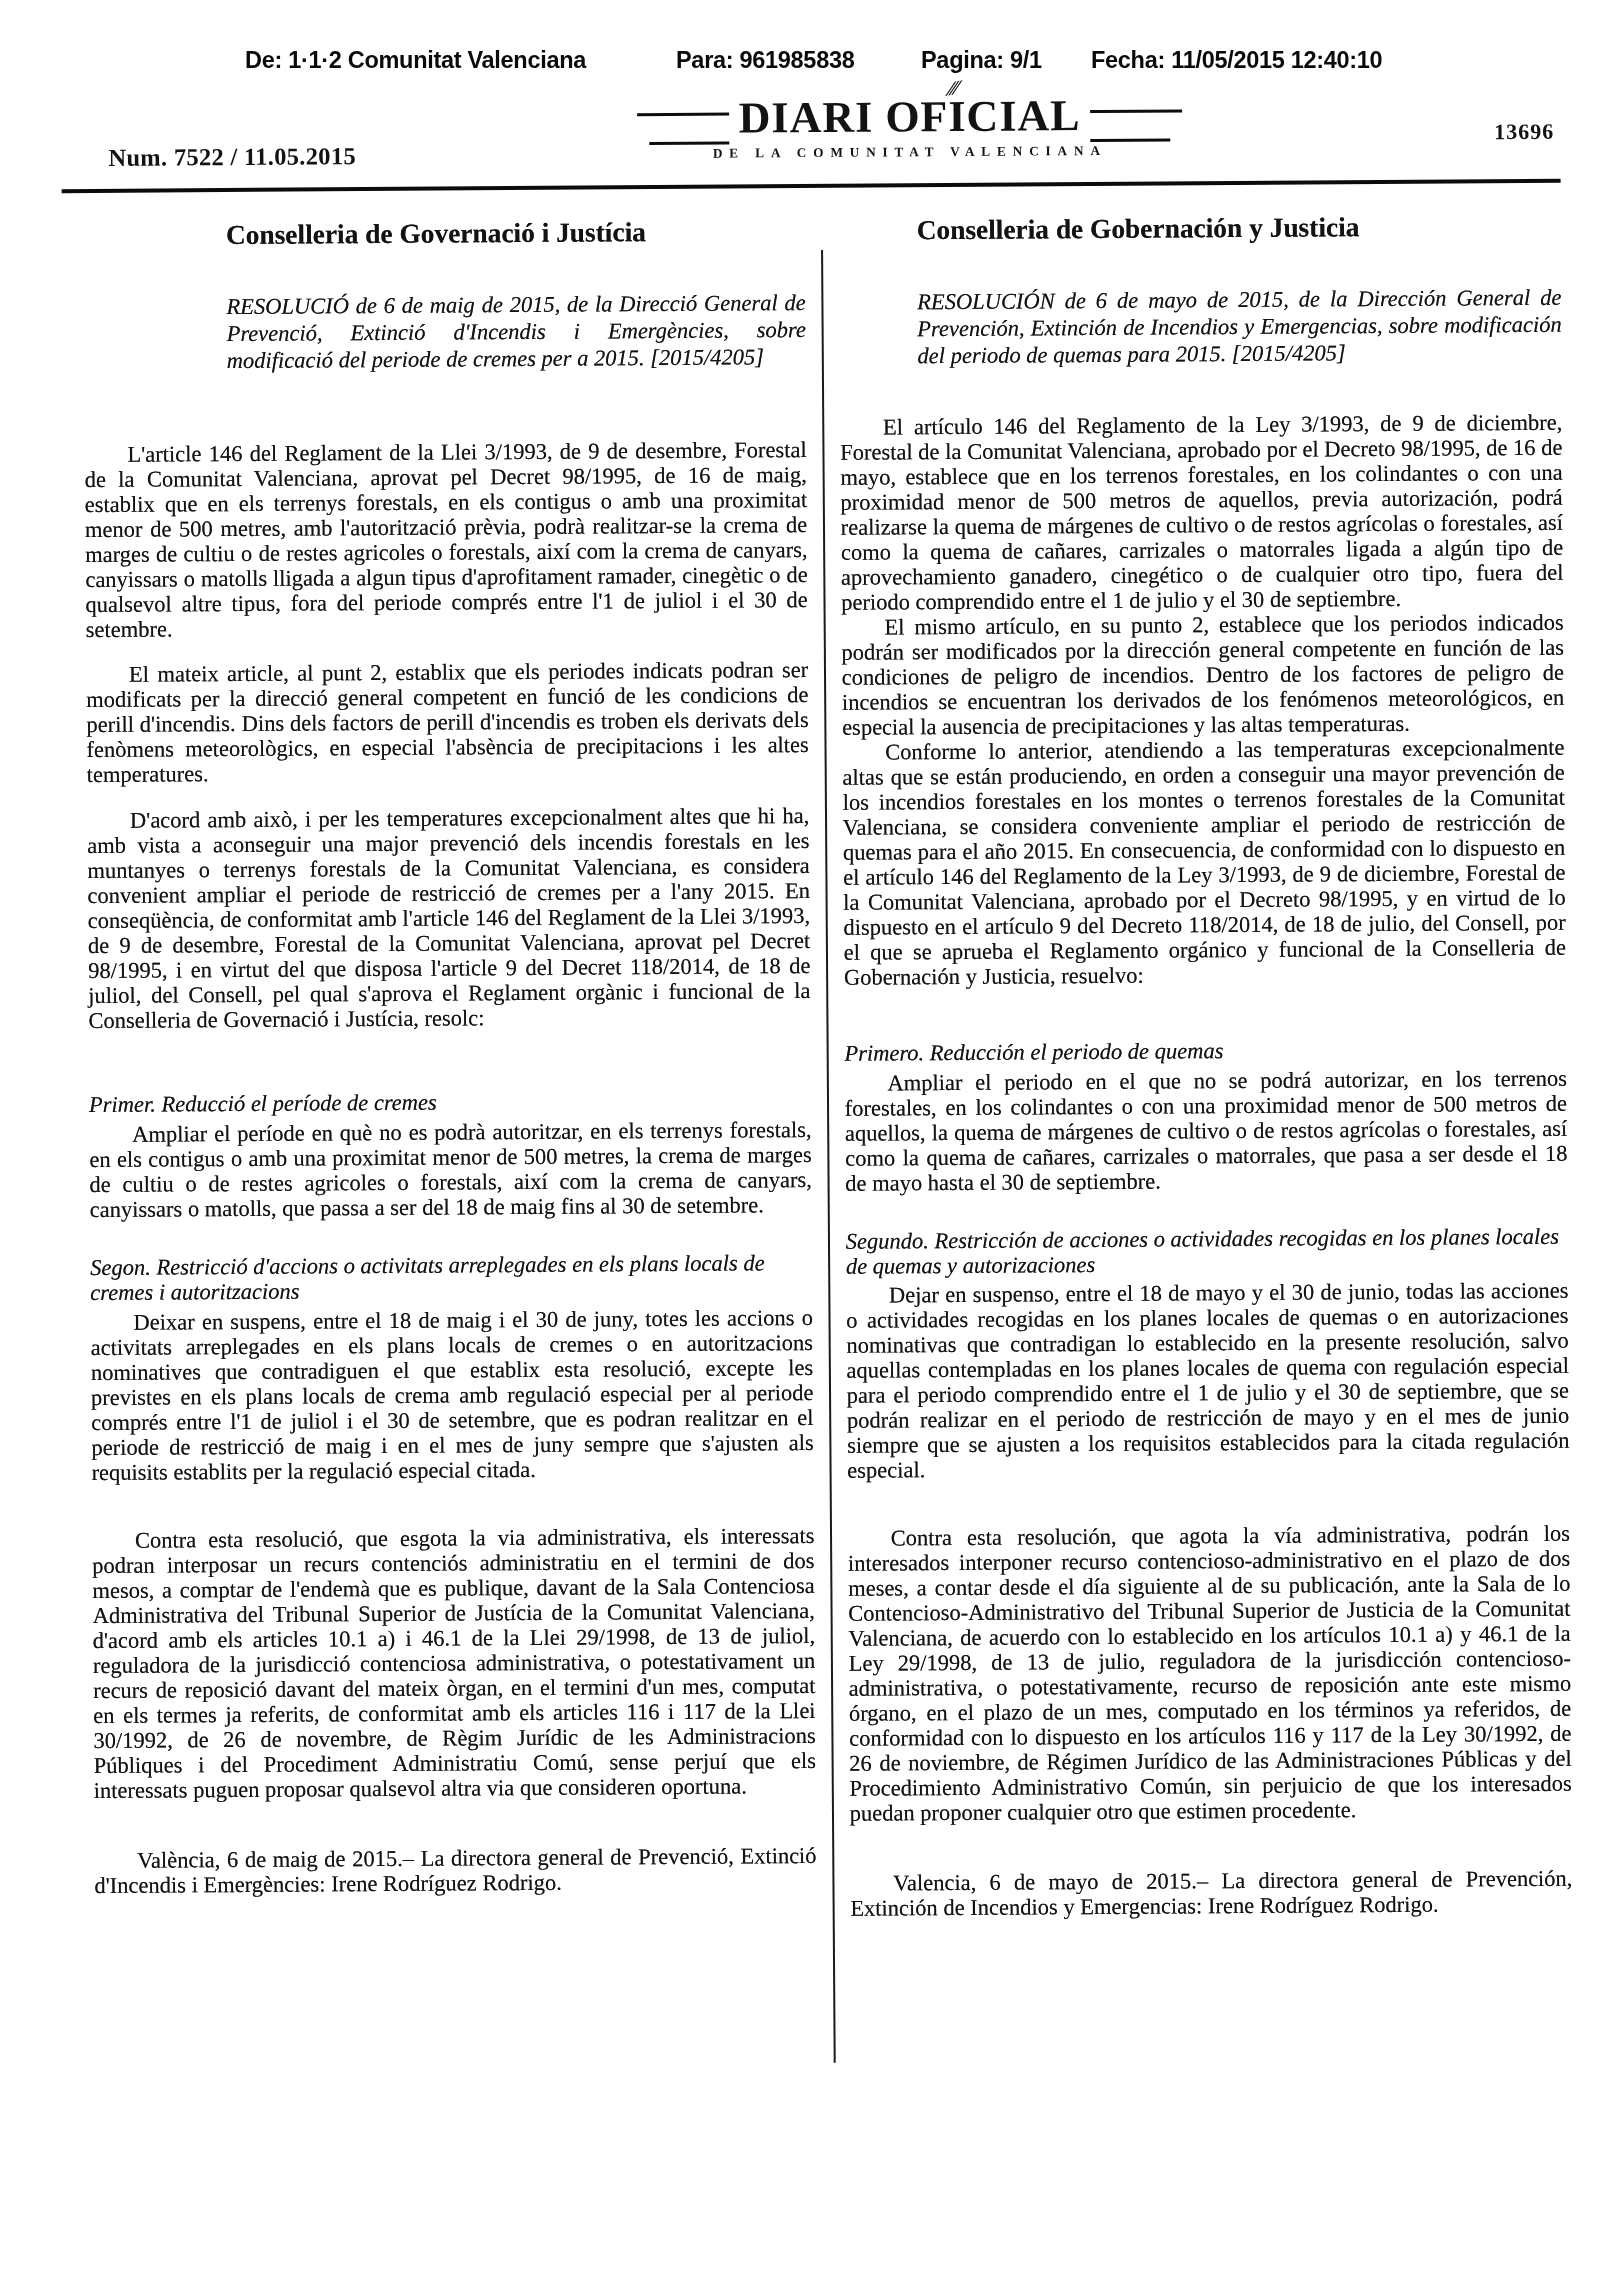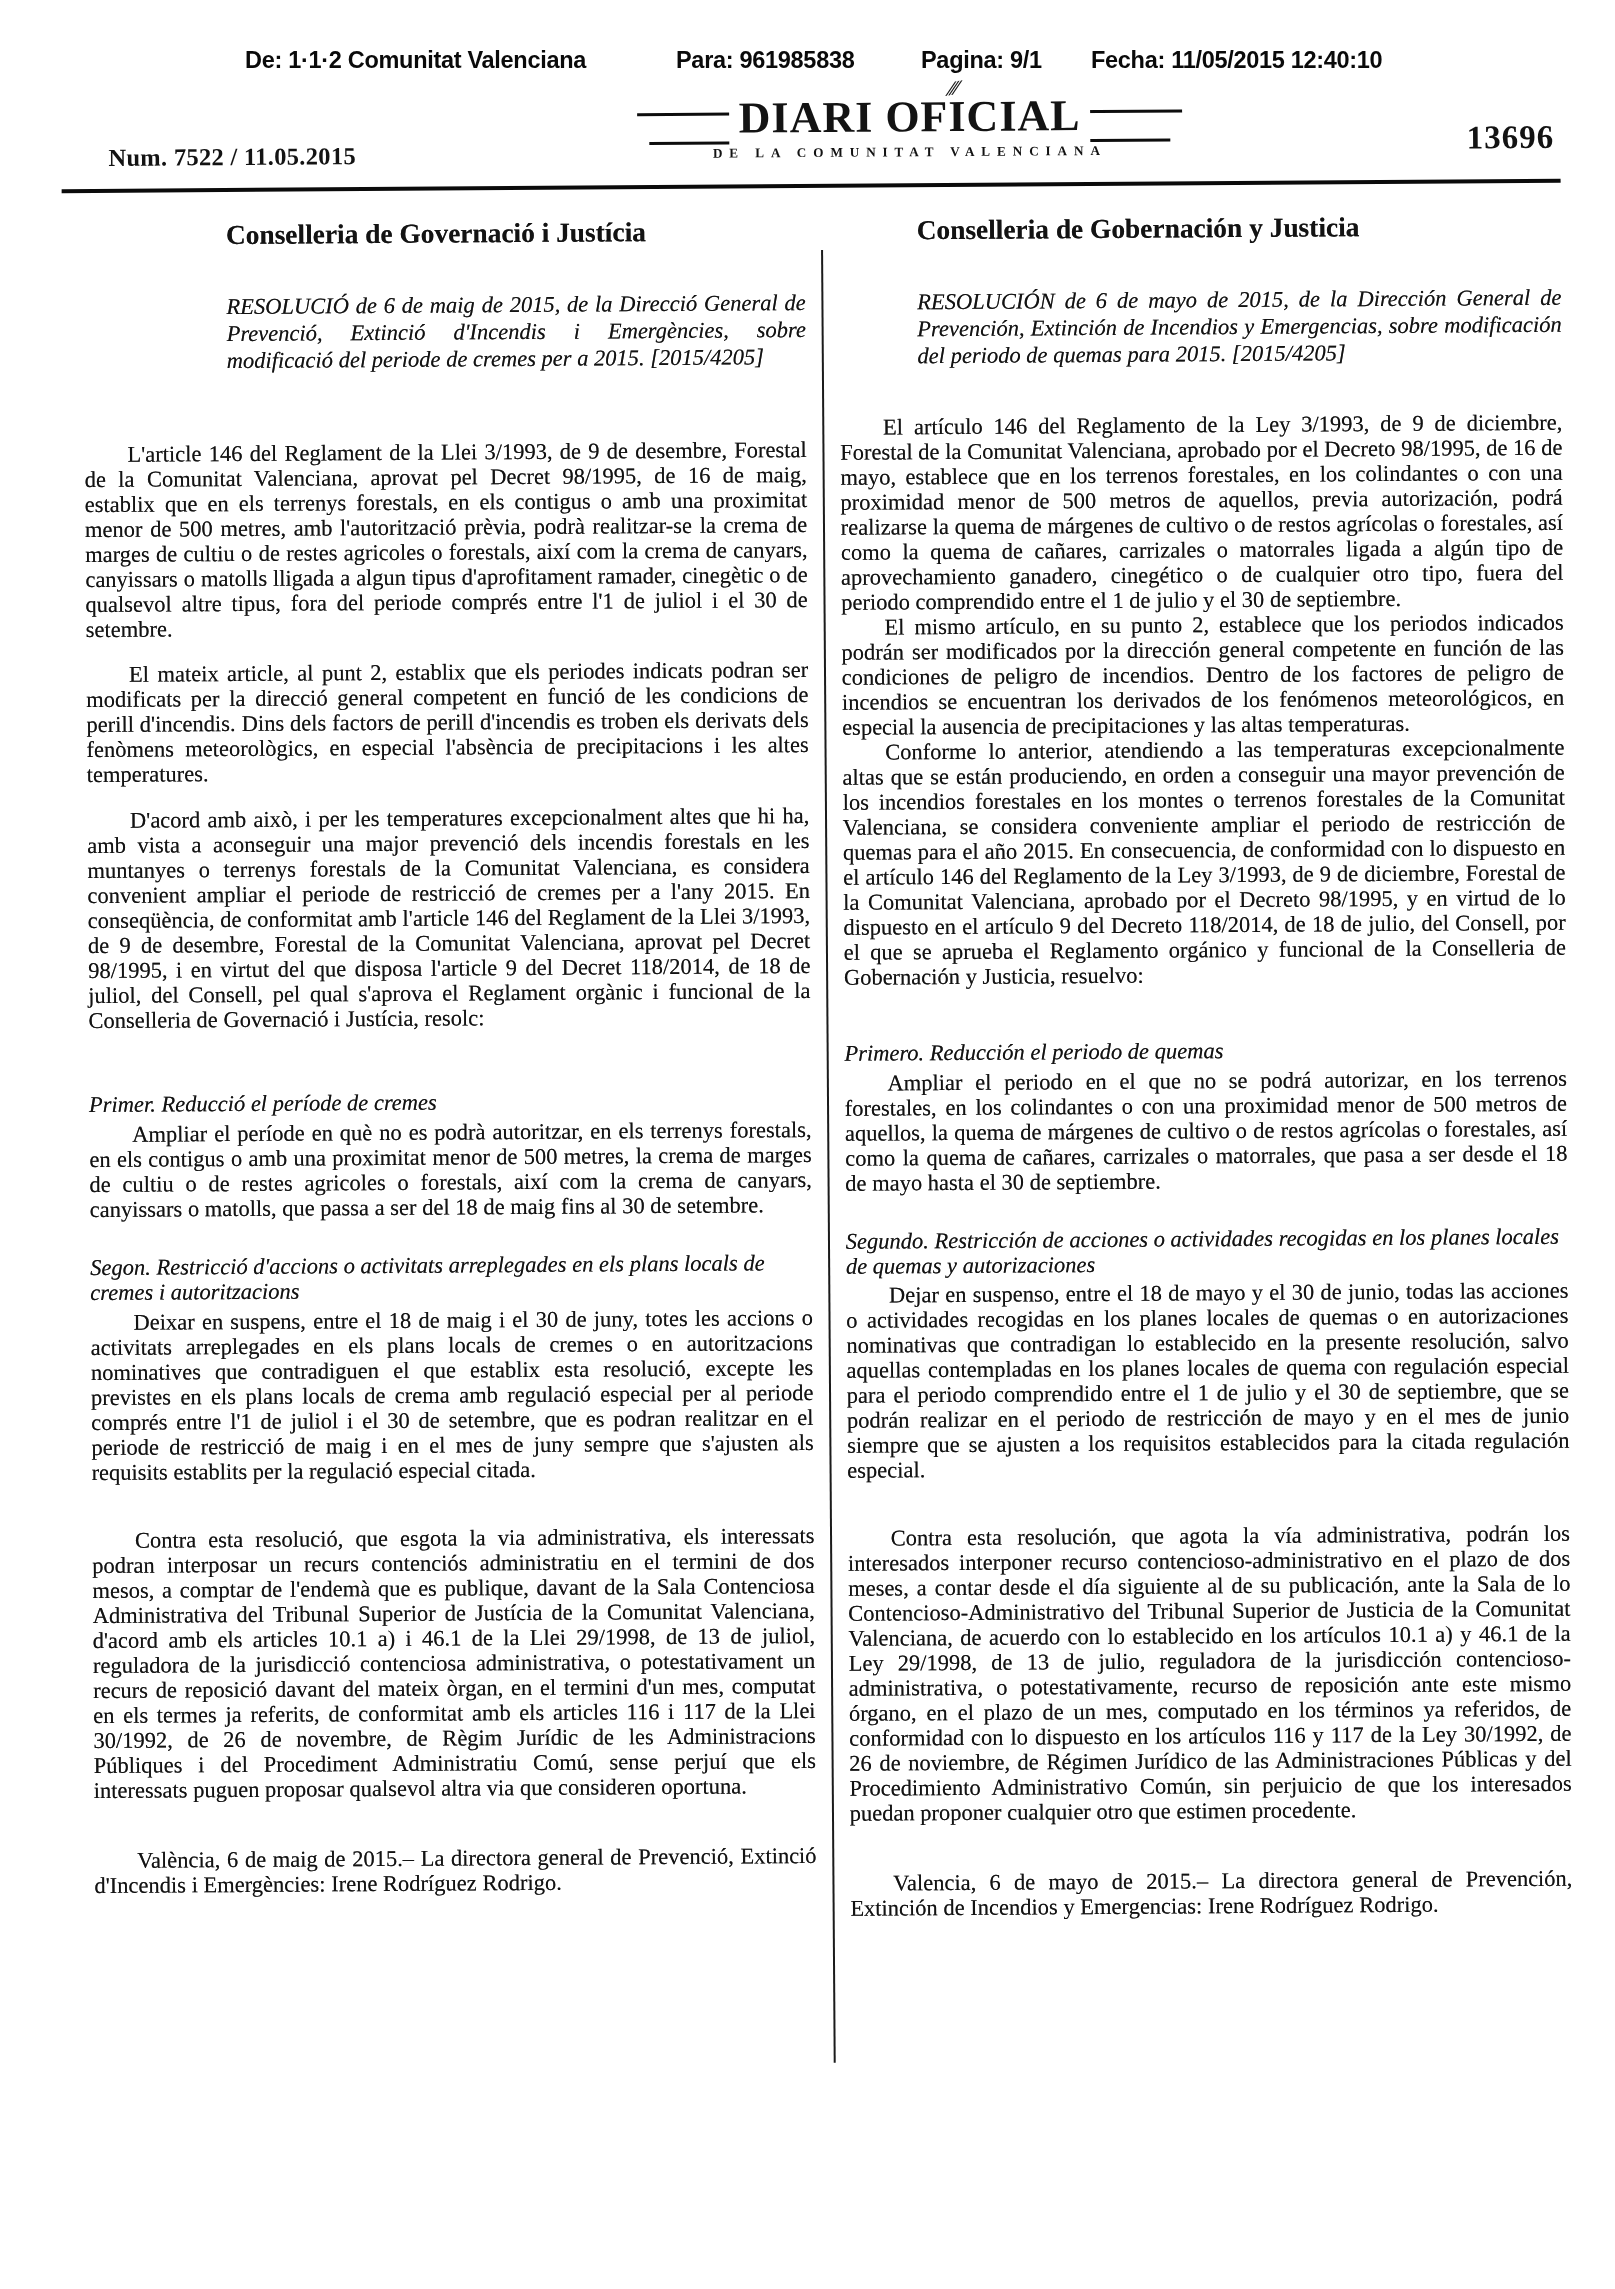--- a/index.html
+++ b/index.html
@@ -30,21 +30,21 @@
     transform-origin:50% 0;
   }
   
   .masthead{position:relative;height:78px;}
   .num{
     position:absolute;left:108px;top:41px;
     font-weight:700;font-size:24.5px;letter-spacing:0.3px;
   }
   .pageno{
     position:absolute;right:61px;top:25.5px;
-    font-weight:600;font-size:33px;letter-spacing:1px;text-align:center;
+    font-weight:600;font-size:22px;letter-spacing:1px;text-align:center;
   }
   .logo{
     position:absolute;left:635px;top:-7.8px;width:549px;
     text-align:center;
   }
   .logo::before{ 
     content:"";position:absolute;left:2px;right:2px;top:21.6px;height:2.9px;background:#0d0d0d;
   }
   .logo::after{ 
     content:"";position:absolute;left:13.7px;right:13.7px;top:51px;height:2.9px;background:#0d0d0d;

